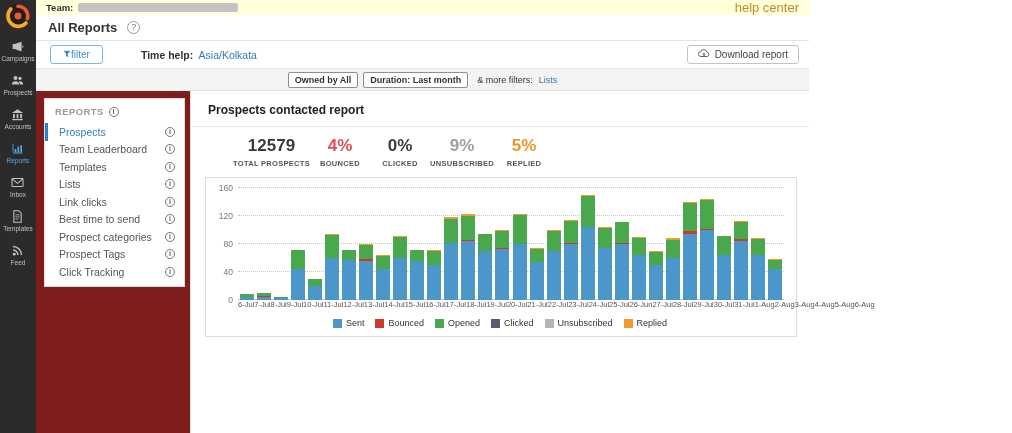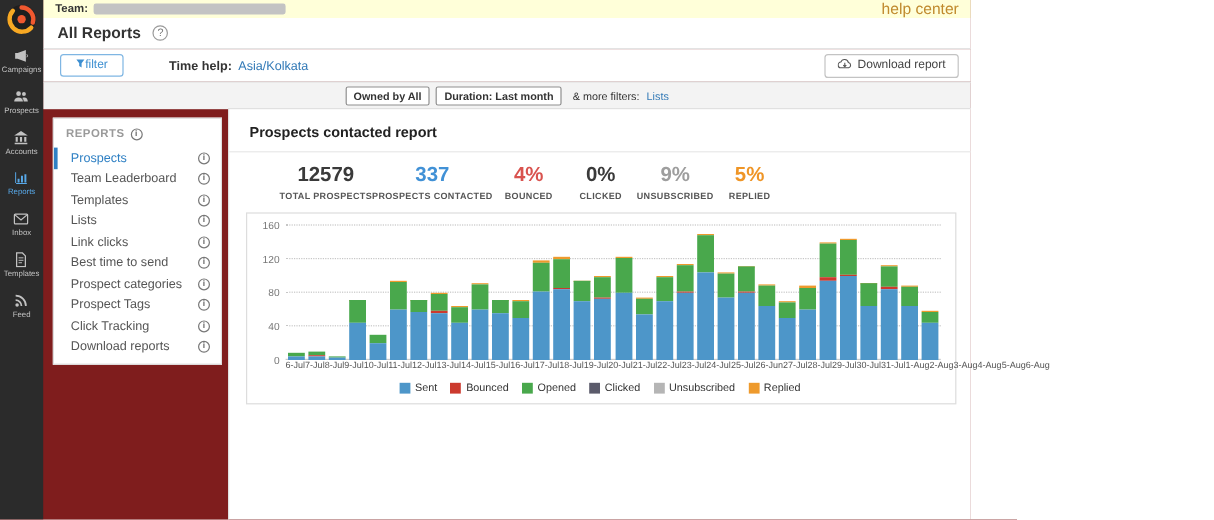--- a/index.html
+++ b/index.html
@@ -236,39 +236,31 @@
           <span class="info-i">i</span>
         </div>
         <div class="report-item">
           <span class="ri-label">Prospect Tags</span>
           <span class="info-i">i</span>
         </div>
         <div class="report-item">
           <span class="ri-label">Click Tracking</span>
           <span class="info-i">i</span>
         </div>
-        <div class="report-item">
-          <span class="ri-label">Download reports</span>
-          <span class="info-i">i</span>
-        </div>
       </div>
   </div>
 
   <section class="main-card">
     <h2 class="mc-title">Prospects contacted report</h2>
     <div class="mc-rule"></div>
 
     <div class="stats-row">
         <div class="stat">
           <div class="stat-value" style="color: rgb(58, 58, 58);">12579</div>
           <div class="stat-label">TOTAL PROSPECTS</div>
-        </div>
-        <div class="stat">
-          <div class="stat-value" style="color: rgb(65, 145, 214);">337</div>
-          <div class="stat-label">PROSPECTS CONTACTED</div>
         </div>
         <div class="stat">
           <div class="stat-value" style="color: rgb(217, 83, 79);">4%</div>
           <div class="stat-label">BOUNCED</div>
         </div>
         <div class="stat">
           <div class="stat-value" style="color: rgb(58, 58, 58);">0%</div>
           <div class="stat-label">CLICKED</div>
         </div>
         <div class="stat">

